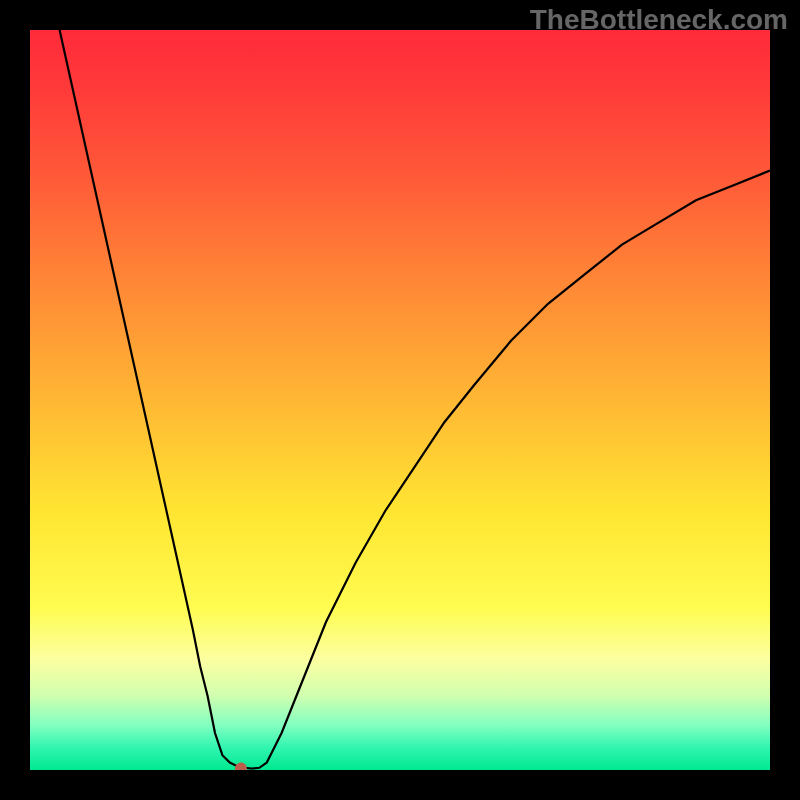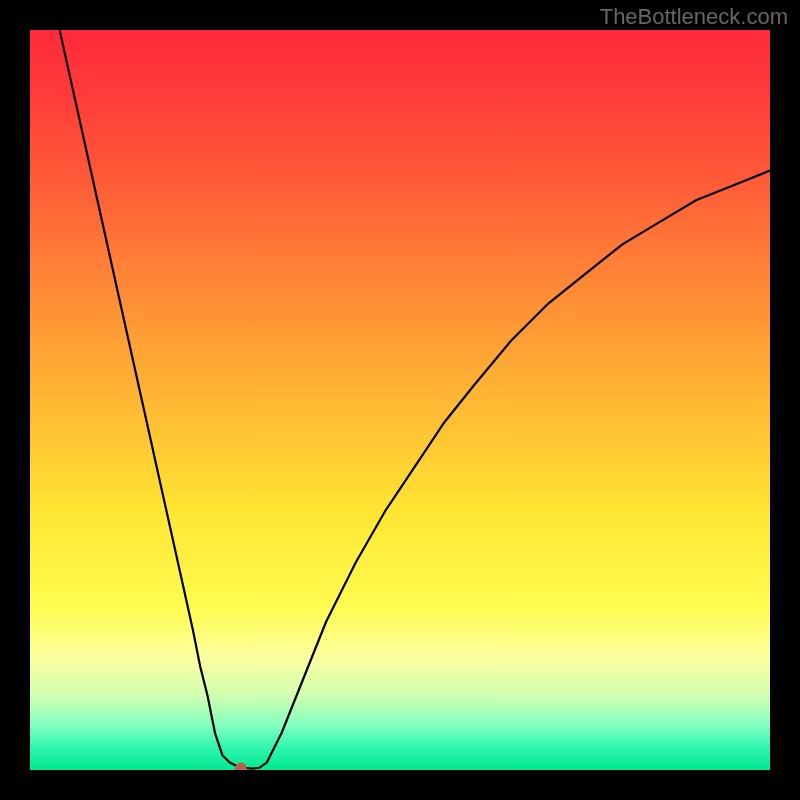--- a/index.html
+++ b/index.html
@@ -9,22 +9,22 @@
     background: #000;
     position: relative;
     overflow: hidden;
     font-family: Arial, Helvetica, sans-serif;
   }
   .watermark {
     position: absolute;
     top: 4px;
     right: 12px;
     color: #666;
-    font-size: 22px;
-    font-weight: 400;
+    font-size: 28px;
+    font-weight: 700;
     z-index: 10;
   }
   .plot-area {
     position: absolute;
     left: 30px;
     top: 30px;
     width: 740px;
     height: 740px;
     background: linear-gradient(to bottom,
       #ff2a3a 0%,

